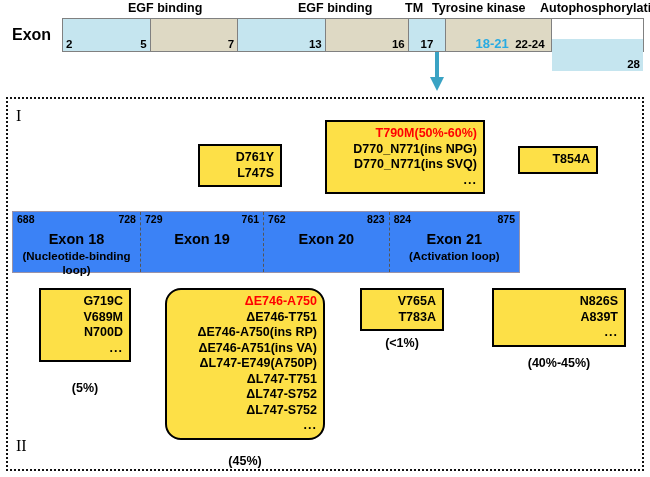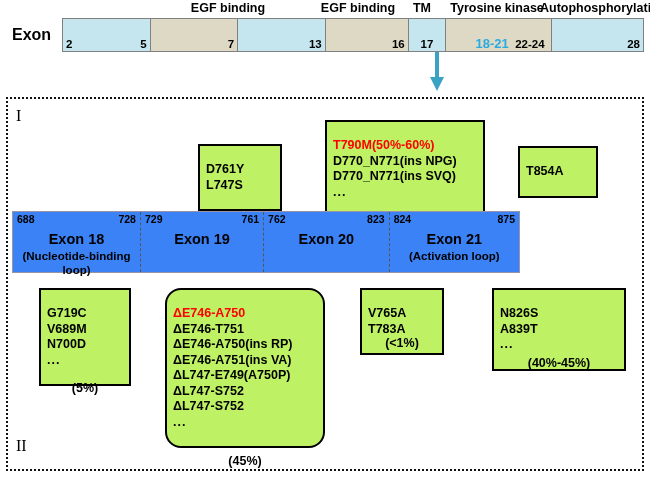--- a/index.html
+++ b/index.html
@@ -11,21 +11,21 @@
     position:relative;
     overflow:hidden;
   }
   #stage{position:absolute;left:0;top:0;width:650px;height:477px;}
 
   
   #domain-labels{position:absolute;left:0;top:0;width:650px;height:18px;}
   .domain-label{
     position:absolute;top:0;
     font-size:12.5px;font-weight:bold;
-    line-height:17px;white-space:nowrap;text-align:center;
+    line-height:17px;white-space:nowrap;text-align:left;
   }
   #exon-bar-wrap{position:absolute;left:62px;top:18px;width:582px;height:34px;}
   #exon-bar{
     position:absolute;left:0;top:0;width:100%;height:100%;
     border:1px solid #808080;box-sizing:border-box;display:flex;
   }
   .exon-seg{
     position:relative;height:100%;box-sizing:border-box;
     border-right:1px solid #808080;
   }
@@ -53,24 +53,24 @@
   }
   .roman{
     position:absolute;font-family:"Liberation Serif", serif;
     font-size:16px;line-height:17px;color:#000;
   }
   #roman-I{left:16px;top:107px;}
   #roman-II{left:16px;top:437px;}
 
   
   .mbox{
-    position:absolute;border:2px solid #000;background:#bef264;
-    box-sizing:border-box;text-align:left;
+    position:absolute;border:2px solid #000;background:#fde047;
+    box-sizing:border-box;text-align:right;
     font-size:12.5px;font-weight:bold;line-height:15.5px;
-    padding:16px 6px;
+    padding:4px 6px;
   }
   .mbox .line{white-space:nowrap;}
   .mbox .line.red{color:#ff0000;}
   .mbox .dots{letter-spacing:1px;font-weight:bold;}
   .pct{
     position:absolute;text-align:center;
     font-size:12.5px;font-weight:bold;line-height:15px;white-space:nowrap;
   }
 
   
@@ -127,21 +127,21 @@
         <div class="exon-seg tan" style="flex: 90 0 0px;">
           <span class="num">16</span>
         </div>
         <div class="exon-seg blue" style="flex: 40 0 0px;">
           <span class="num center">17</span>
         </div>
         <div class="exon-seg tan" style="flex: 115 0 0px;">
           <span class="num left" style="color: rgb(41, 171, 226); font-size: 13px; left: 28%;">18-21</span>
           <span class="num" style="right: 6%;">22-24</span>
         </div>
-        <div class="exon-seg blue" style="flex: 100 0 0px;">
+        <div class="exon-seg blue" style="flex: 100 0 0px; margin-top: 20px;">
           <span class="num">28</span>
         </div>
       </div>
   </div>
 
   <div id="arrow">
     <svg width="16" height="40" viewBox="0 0 16 40">
       <rect x="6" y="0" width="4" height="28" fill="#3aa3c4"></rect>
       <polygon points="1,25 15,25 8,39" fill="#3aa3c4"></polygon>
     </svg>
@@ -199,20 +199,21 @@
         <div class="line">N700D</div>
         <div class="line dots">...</div>
       </div>
       <div class="pct" style="left: 39px; width: 92px; top: 381px;">(5%)</div>
       <div class="mbox" style="left: 165px; top: 288px; width: 160px; border-radius: 16px;">
         <div class="line red">ΔE746-A750</div>
         <div class="line">ΔE746-T751</div>
         <div class="line">ΔE746-A750(ins RP)</div>
         <div class="line">ΔE746-A751(ins VA)</div>
         <div class="line">ΔL747-E749(A750P)</div>
+        <div class="line">ΔL747-T751</div>
         <div class="line">ΔL747-S752</div>
         <div class="line">ΔL747-S752</div>
         <div class="line dots">...</div>
       </div>
       <div class="pct" style="left: 165px; width: 160px; top: 454px;">(45%)</div>
       <div class="mbox" style="left: 360px; top: 288px; width: 84px;">
         <div class="line">V765A</div>
         <div class="line">T783A</div>
       </div>
       <div class="pct" style="left: 360px; width: 84px; top: 336px;">(&lt;1%)</div>

